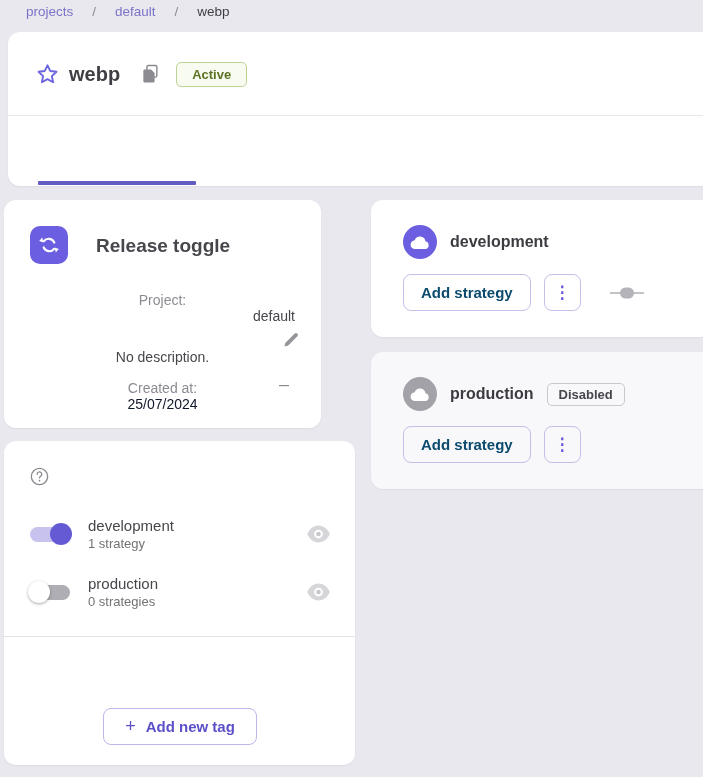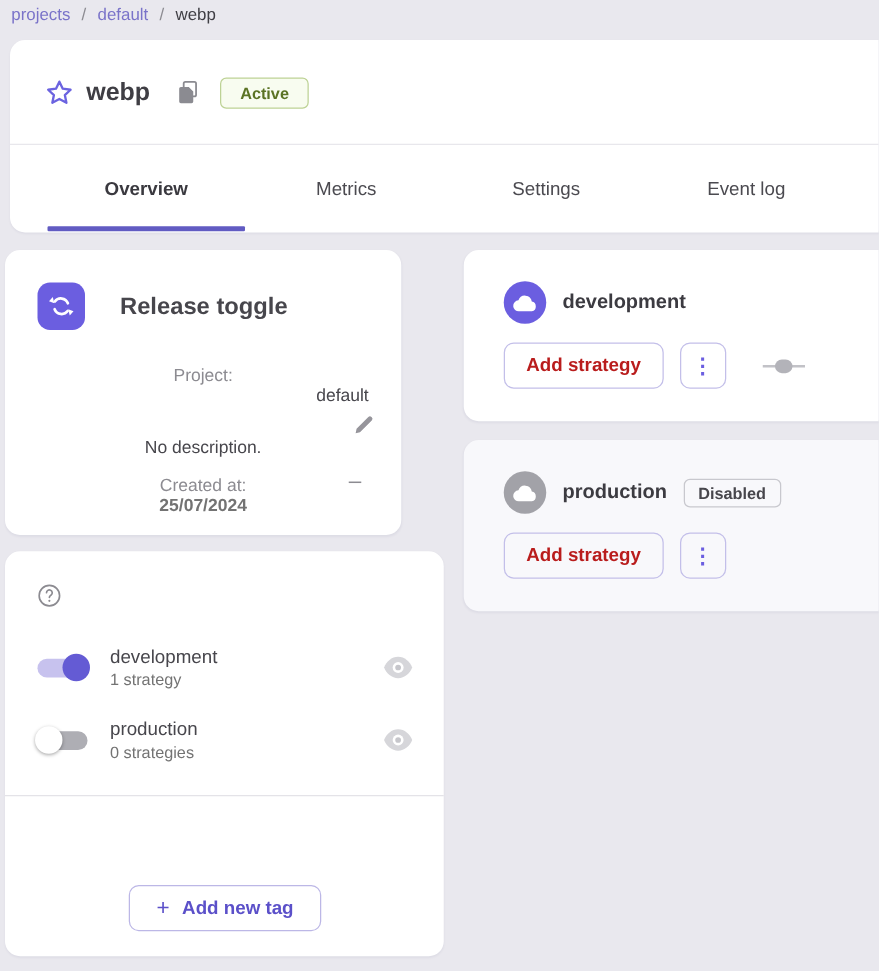--- a/index.html
+++ b/index.html
@@ -4,21 +4,21 @@
 <style>
   * { margin:0; padding:0; box-sizing:border-box; }
   html,body { background:#e9e8ee; }
   .canvas {
     position:relative; width:703px; height:777px; overflow:hidden;
     background:#e9e8ee;
     font-family:"Liberation Sans", sans-serif;
     color:#47464c;
   }
   
-  .breadcrumb { position:absolute; left:9px; top:0; height:22px; display:flex; align-items:center; gap:9px; font-size:13.5px; }
+  .breadcrumb { position:absolute; left:26px; top:0; height:22px; display:flex; align-items:center; gap:19px; font-size:13.5px; }
   .crumb-link { color:#7a73c9; cursor:pointer; }
   .crumb-sep { color:#8c8b91; }
   .crumb-current { color:#3f3e44; }
   
   .header-card { position:absolute; left:8px; top:32px; width:715px; height:154px;
     background:#fff; border-radius:12px; box-shadow:0 1px 2px rgba(28,25,78,0.05); }
   .title-row { position:absolute; left:0; top:0; right:0; height:84px; display:flex; align-items:center; padding-left:27px; }
   .star-icon { width:25px; height:25px; cursor:pointer; }
   .flag-title { font-size:20px; color:#3f3e44; margin-left:9px; }
   .copy-icon { width:18px; height:20px; margin-left:22px; cursor:pointer; }
@@ -37,21 +37,21 @@
   .type-icon { position:absolute; left:26px; top:26px; width:38px; height:38px; border-radius:10px;
     background:#6b5ee0; display:flex; align-items:center; justify-content:center; }
   .type-label { position:absolute; left:92px; top:35px; font-size:19px; color:#47464c; }
   .d-row { position:absolute; left:26px; right:26px; height:20px; display:flex; align-items:center; font-size:14px;flex-direction:column; }
   .d-label { color:#8c8b91; }
   .d-value { margin-left:auto; color:#47464c; }
   .d-desc { color:#47464c; }
   .pencil-btn { position:absolute; right:12px; top:122px; width:36px; height:36px; display:flex;
     align-items:center; justify-content:center; cursor:pointer; }
   .collapse-btn { position:absolute; right:32px; top:175px; font-size:18px; color:#8c8b91; cursor:pointer; line-height:18px; }
-  .created-value { margin-left:0; color:#737373; font-weight:bold; }
+  .created-value { margin-left:0; color:#0f172a; font-weight:normal; }
   
   .env-card { left:4px; top:441px; width:351px; height:324px; }
   .env-title-row { position:absolute; left:26px; top:26px; display:flex; align-items:center; gap:11px; }
   .env-title { font-size:15px; font-weight:bold; color:#3c3b41; }
   .help-icon { width:19px; height:19px; cursor:pointer; }
   .env-row { position:absolute; left:26px; right:24px; height:42px; display:flex; align-items:center; }
   .env-row-1 { top:72px; } .env-row-2 { top:130px; }
   .toggle { position:relative; width:40px; height:15px; border-radius:8px; cursor:pointer; flex:0 0 auto; }
   .toggle.on { background:#c7c2ee; }
   .toggle.off { background:#aeaeb4; }
@@ -75,21 +75,21 @@
   .panel-head { position:absolute; left:32px; top:25px; display:flex; align-items:center; gap:13px; }
   .cloud-badge { width:34px; height:34px; border-radius:50%; display:flex; align-items:center; justify-content:center; }
   .cloud-dev { background:#6b5ee0; }
   .cloud-prod { background:#a2a2a8; }
   .panel-name { font-size:16px; font-weight:bold; color:#3c3b41; }
   .disabled-chip { padding:3px 11px; border:1px solid #c8c8ce; border-radius:5px; font-size:13px;
     font-weight:bold; color:#47464c; }
   .panel-actions { position:absolute; left:32px; top:74px; display:flex; align-items:center; gap:13px; }
   .add-strategy-btn { height:37px; padding:12px 17px; border:1px solid #c3bfe9; border-radius:8px;
     background:transparent; font-family:"Liberation Sans",sans-serif; font-size:15px; font-weight:bold;
-    color:#b91c1c; cursor:pointer; display:flex; align-items:center; }
+    color:#0c4a6e; cursor:pointer; display:flex; align-items:center; }
   .kebab-btn { width:37px; height:37px; border:1px solid #c3bfe9; border-radius:8px; background:transparent;
     color:#6b5ee0; font-size:17px; font-weight:bold; cursor:pointer; display:flex; align-items:center; justify-content:center; }
   .connector { margin-left:16px; width:34px; height:14px; }
 </style>
 </head>
 <body>
 
 <div class="canvas">
 
   <nav class="breadcrumb">
@@ -106,26 +106,20 @@
         <path d="M12 3.2l2.6 5.4 6 .8-4.4 4.1 1.2 5.9L12 16.5l-5.4 2.9 1.2-5.9-4.4-4.1 6-.8z" fill="none" stroke="#6b63e0" stroke-width="1.8" stroke-linejoin="round"></path>
       </svg>
       <h1 class="flag-title">webp</h1>
       <svg class="copy-icon" viewBox="0 0 20 22">
         <rect x="5.5" y="1.5" width="11" height="13" rx="1.5" fill="none" stroke="#8b8b91" stroke-width="1.6"></rect>
         <path d="M3 6h7l4 4v9a1.5 1.5 0 01-1.5 1.5H3A1.5 1.5 0 011.5 19V7.5A1.5 1.5 0 013 6z" fill="#8b8b91"></path>
       </svg>
       <span class="active-badge">Active</span>
     </div>
     <div class="header-divider"></div>
-    <div class="tabs-row">
-      <div class="tab active">Overview</div>
-      <div class="tab">Metrics</div>
-      <div class="tab">Settings</div>
-      <div class="tab">Event log</div>
-    </div>
     <div class="tab-underline"></div>
   </section>
 
   <section class="card details-card">
     <div class="type-icon">
       <svg width="24" height="24" viewBox="0 0 24 24">
         <g fill="none" stroke="#fff" stroke-width="2.2" stroke-linecap="round">
           <path d="M17.3 9.6A6 6 0 006.9 8.2"></path>
           <path d="M6.7 14.4a6 6 0 0010.4 1.4"></path>
         </g>

